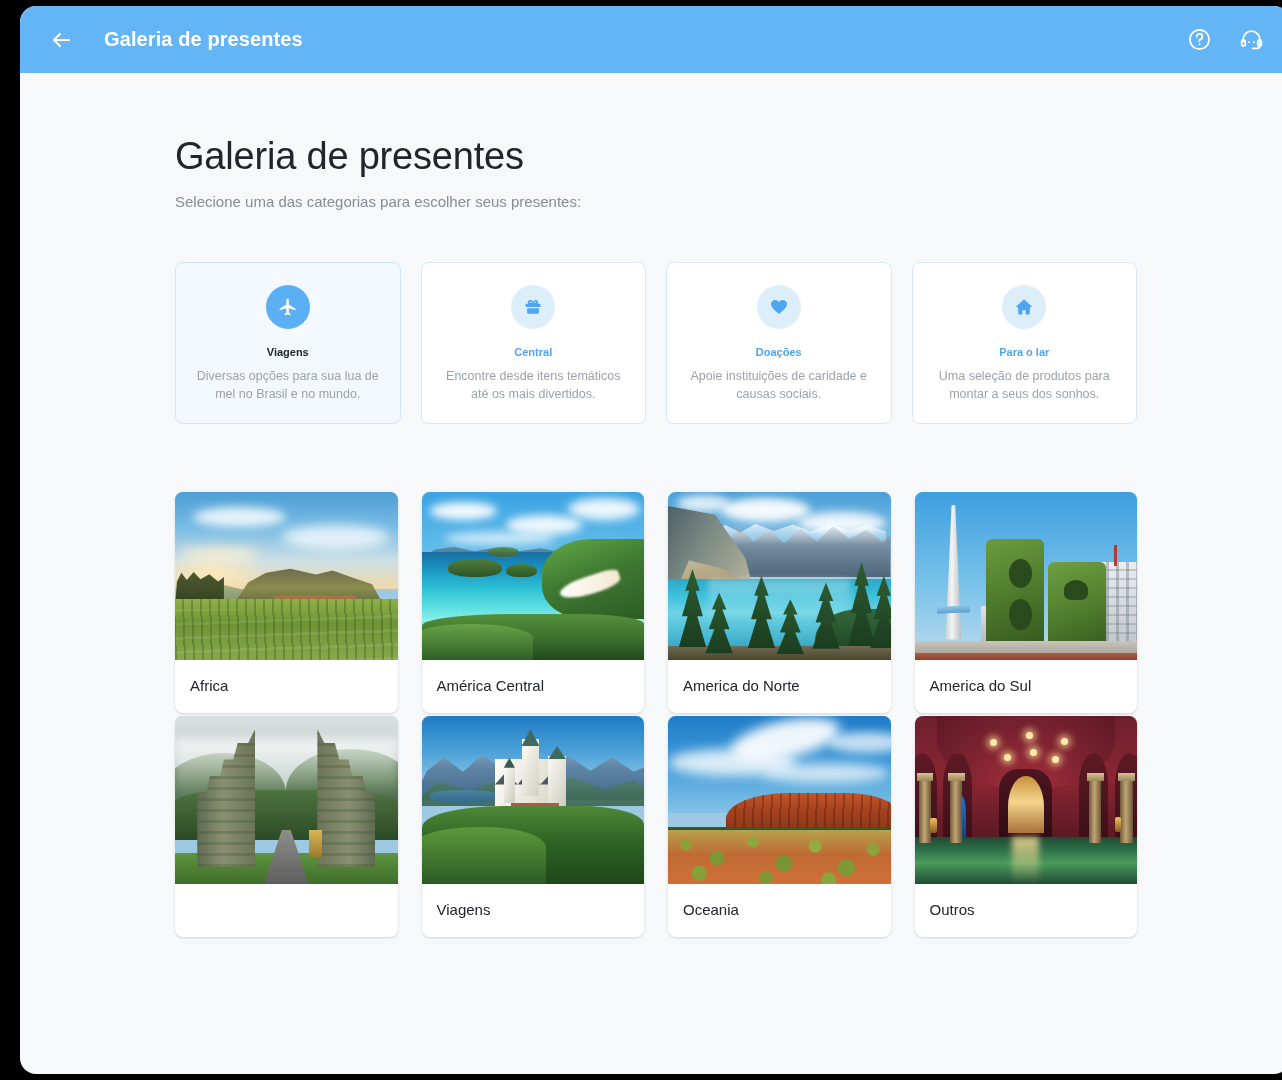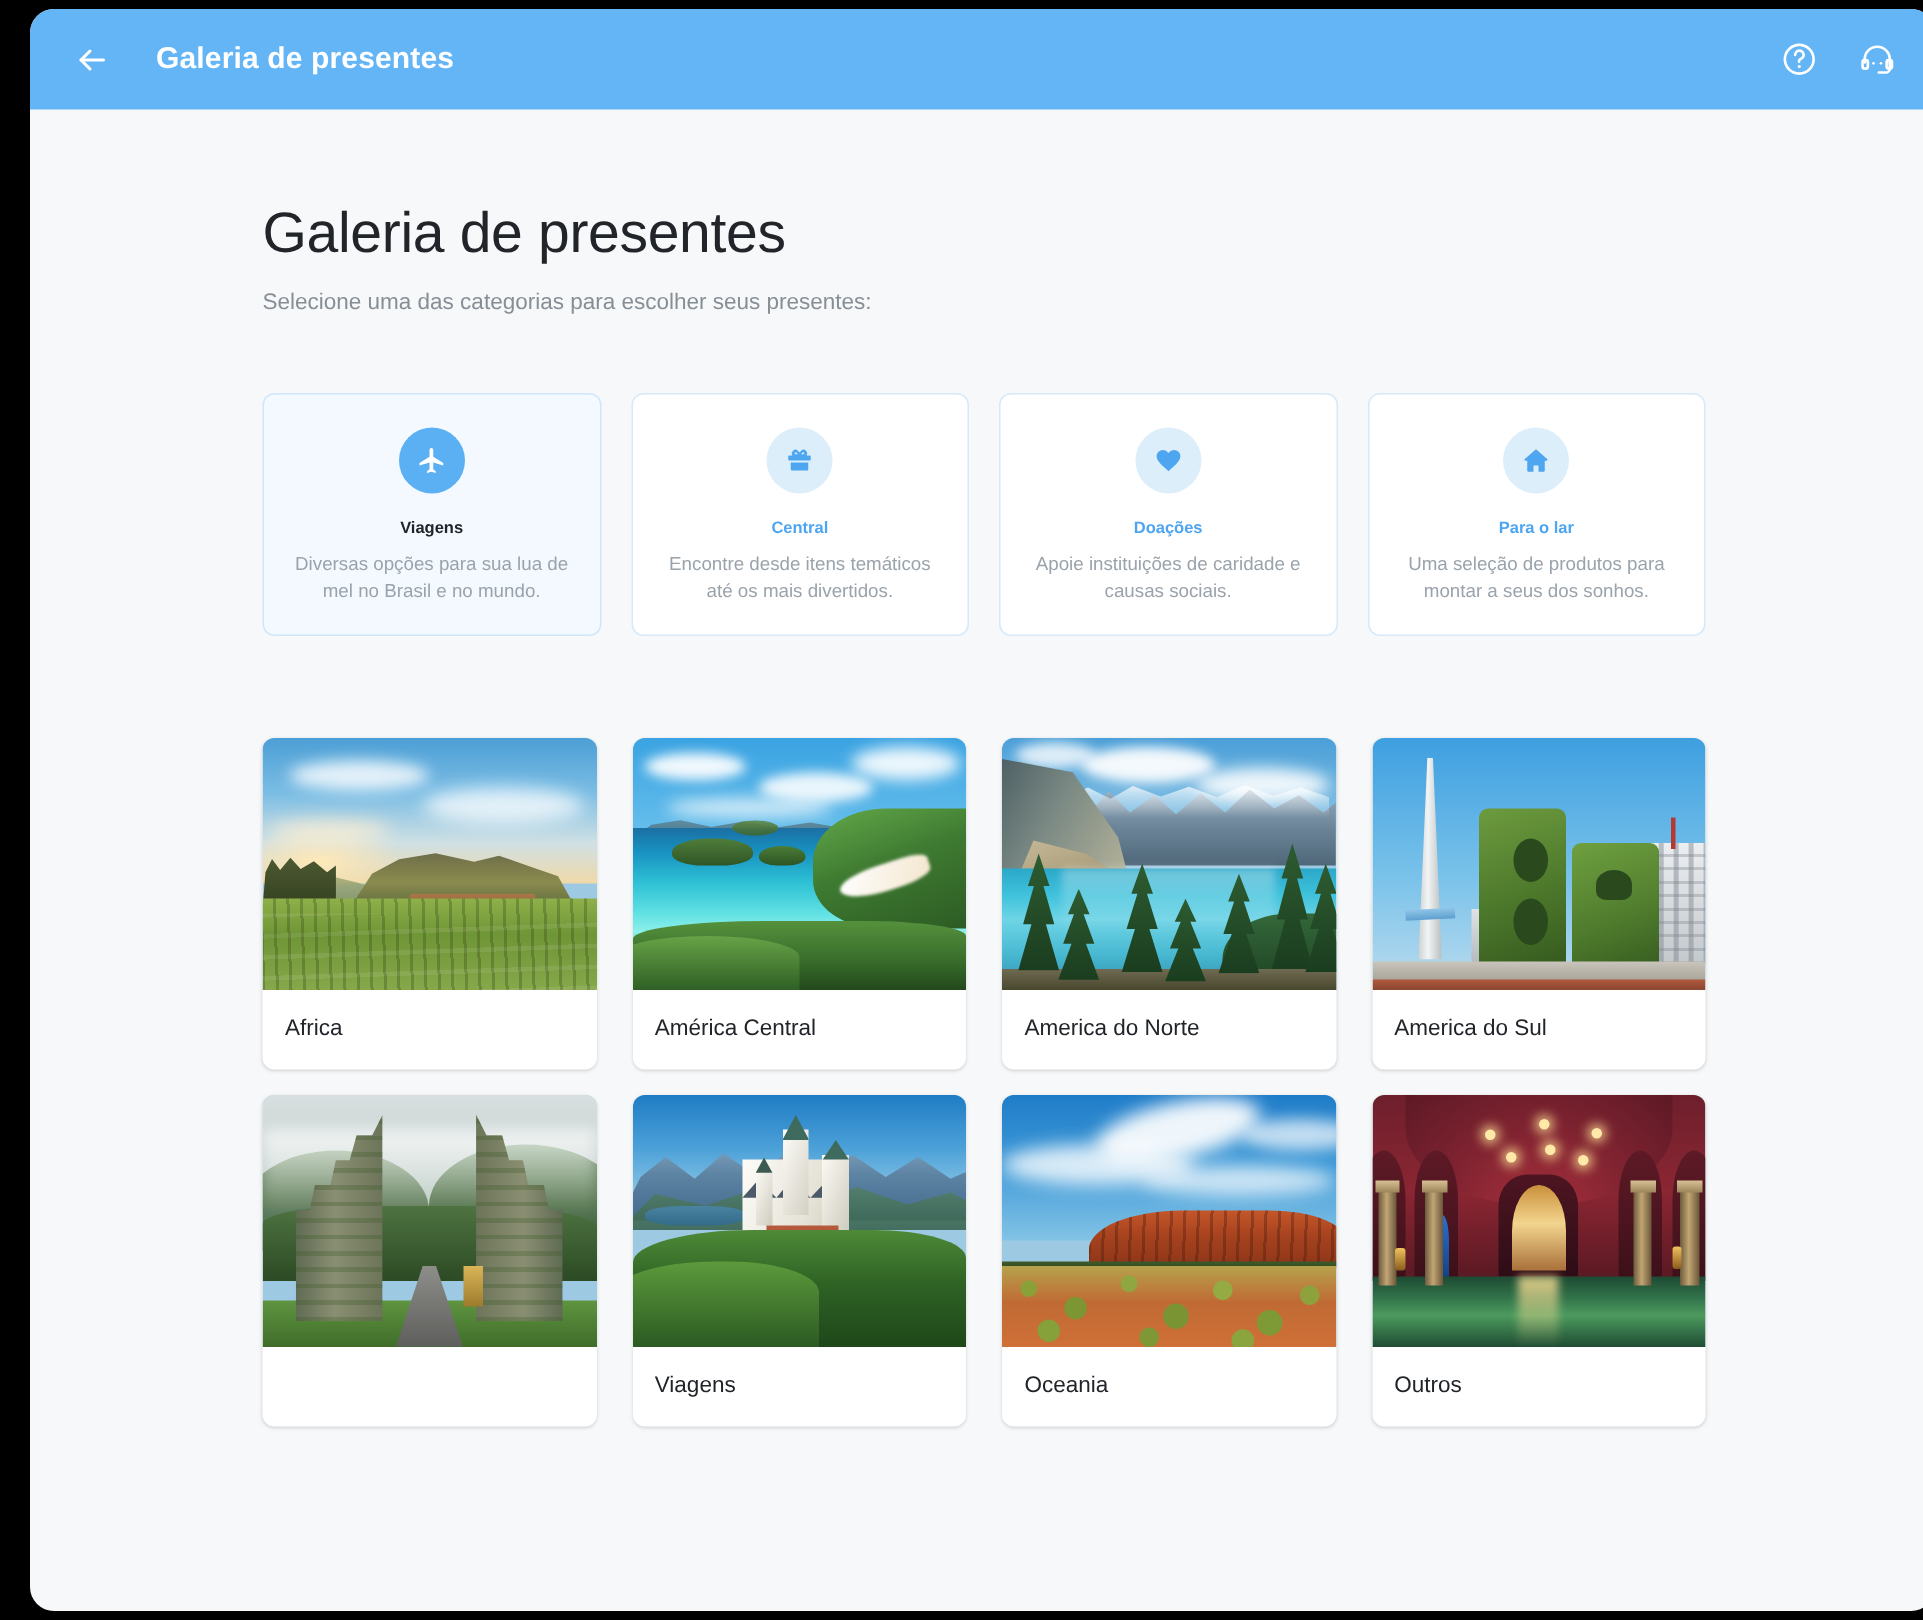--- a/index.html
+++ b/index.html
@@ -135,21 +135,21 @@
     line-height: 1.5;
     color: #9aa3ab;
     padding: 0 6px;
   }
 
   
   .destinations {
     margin-top: 68px;
     display: grid;
     grid-template-columns: repeat(4, 1fr);
-    gap: 17px 24px;
+    gap: 3px 24px;
   }
   .dest-card {
     background: #ffffff;
     border-radius: 8px;
     overflow: hidden;
     box-shadow: 0 1px 3px rgba(16,24,40,.10), 0 1px 2px rgba(16,24,40,.06);
     cursor: pointer;
   }
   .dest-img {
     height: 168px;

